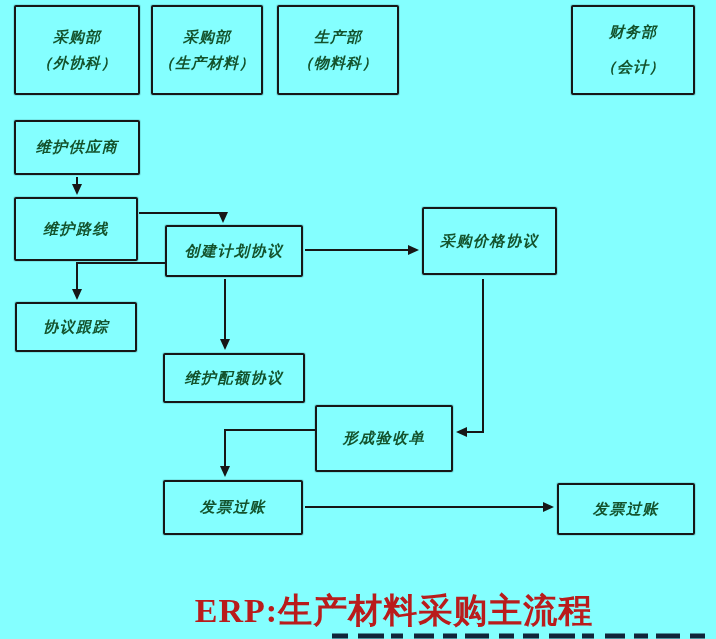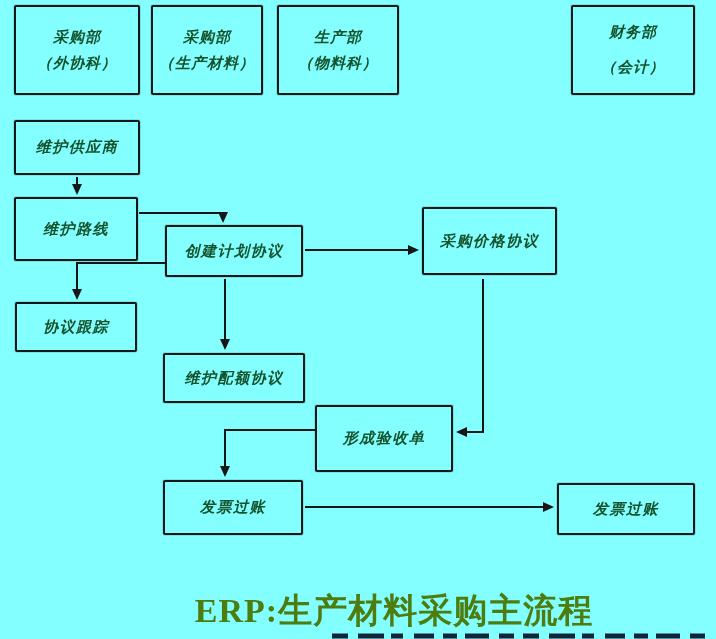--- a/index.html
+++ b/index.html
@@ -55,21 +55,21 @@
   #n-post{left:557px;top:483px;width:138px;height:52px;}
 
   #diagram-title{
     position:absolute;
     left:0;right:0;top:588px;
     padding-left:72px;
     text-align:center;
     font-family:"Liberation Serif","DejaVu Serif",serif;
     font-weight:600;
     font-size:34px;
-    color:#4d7c0f;
+    color:#b91c1c;
     letter-spacing:1px;
     z-index:2;
     white-space:nowrap;
   }
 </style>
 </head>
 <body>
 
 <div id="stage">
 

